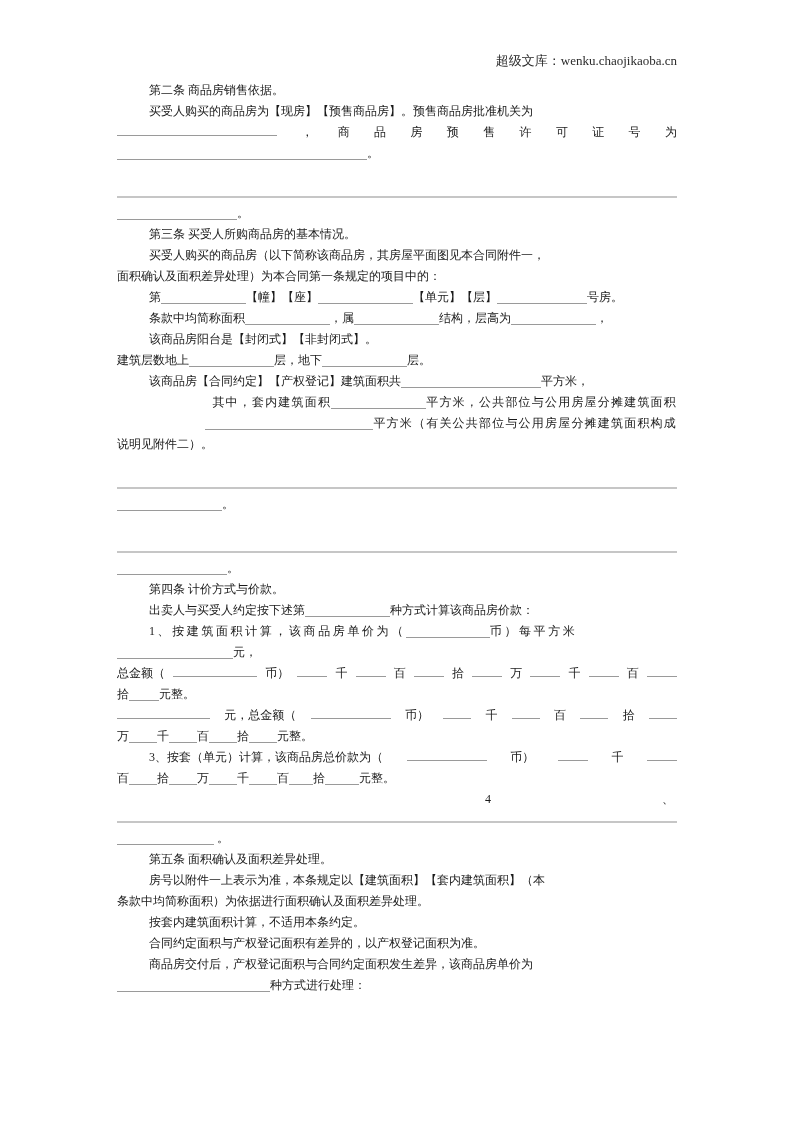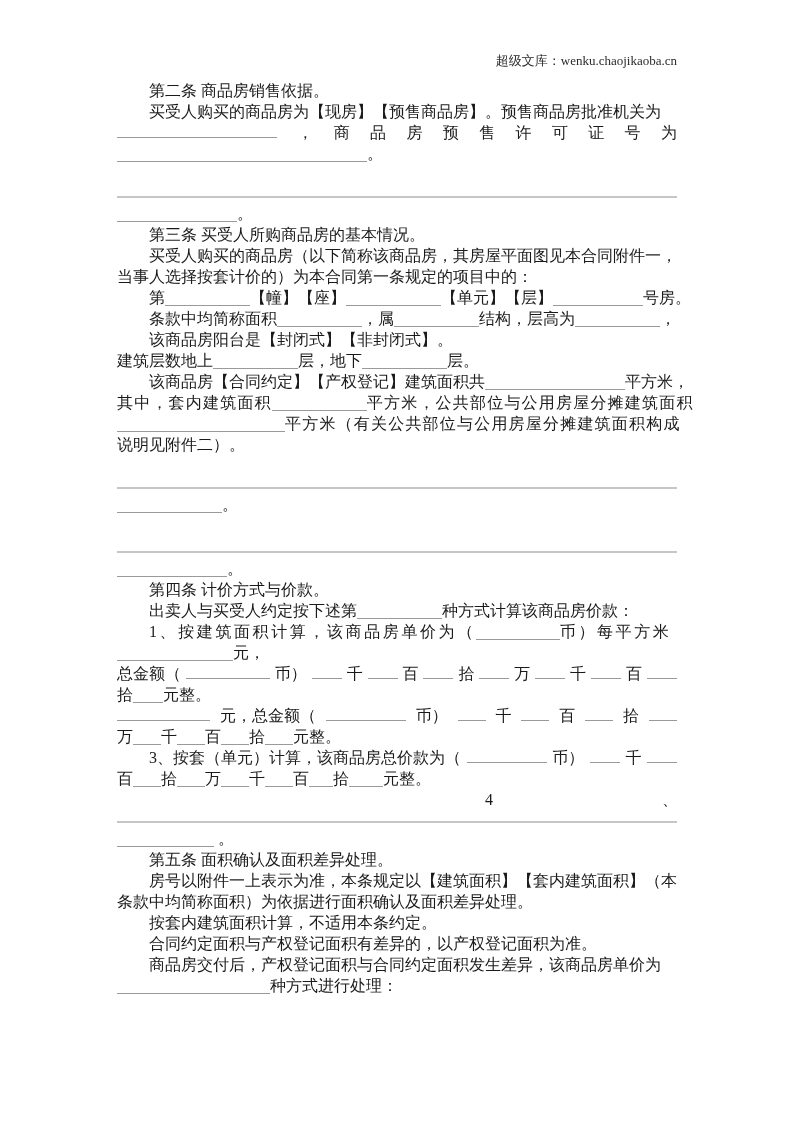--- a/index.html
+++ b/index.html
@@ -7,21 +7,21 @@
     width:793px;height:1122px;position:relative;background:var(--bg,#ffffff);
     font-family:"Liberation Serif","DejaVu Serif",serif;color:var(--text,#1a1a1a);
     overflow:hidden;
   }
   .watermark{
     position:absolute;top:52px;right:116px;font-size:13px;color:#2b2b2b;
     white-space:nowrap;
   }
   .content{
     position:absolute;left:117px;top:80px;width:560px;
-    font-size:16px;line-height:21px;
+    font-size:12px;line-height:21px;
   }
   .line{min-height:21px;white-space:nowrap;}
   .indent{padding-left:32px;}
   .flexline{display:flex;justify-content:space-between;align-items:baseline;}
   .flexline>span{flex:0 0 auto;}
   .ls1{letter-spacing:1.2px;text-align:right;}
   .ls3{letter-spacing:2.6px;}
   .blank{
     display:inline-block;height:12px;vertical-align:-3px;
     border-bottom:1px solid var(--blank,#9a9a9a);
@@ -52,21 +52,21 @@
         <span class="run">可</span>
         <span class="run">证</span>
         <span class="run">号</span>
         <span class="run">为</span>
       </div>
       <div class="line"><span class="blank" style="width: 250px;"></span><span class="run">。</span></div>
       <div class="rule" style="margin-top: 32px;"></div>
       <div class="line" style="margin-top: 5px;"><span class="blank" style="width: 120px;"></span><span class="run">。</span></div>
       <div class="line indent"><span class="run">第三条 买受人所购商品房的基本情况。</span></div>
       <div class="line indent"><span class="run">买受人购买的商品房（以下简称该商品房，其房屋平面图见本合同附件一，</span></div>
-      <div class="line"><span class="run">当事人选择按套计价的）为本合同第一条规定的项目中的：</span></div>
+      <div class="line"><span class="run">面积确认及面积差异处理）为本合同第一条规定的项目中的：</span></div>
       <div class="line indent"><span class="run">第</span><span class="blank" style="width: 85px;"></span><span class="run">【幢】【座】</span><span class="blank" style="width: 95px;"></span><span class="run">【单元】【层】</span><span class="blank" style="width: 90px;"></span><span class="run">号房。</span></div>
       <div class="line indent"><span class="run">条款中均简称面积</span><span class="blank" style="width: 85px;"></span><span class="run">，属</span><span class="blank" style="width: 85px;"></span><span class="run">结构，层高为</span><span class="blank" style="width: 85px;"></span><span class="run">，</span></div>
       <div class="line indent"><span class="run">该商品房阳台是【封闭式】【非封闭式】。</span></div>
       <div class="line"><span class="run">建筑层数地上</span><span class="blank" style="width: 85px;"></span><span class="run">层，地下</span><span class="blank" style="width: 85px;"></span><span class="run">层。</span></div>
       <div class="line indent"><span class="run">该商品房【合同约定】【产权登记】建筑面积共</span><span class="blank" style="width: 140px;"></span><span class="run">平方米，</span></div>
       <div class="line ls1"><span class="run">其中，套内建筑面积</span><span class="blank" style="width: 95px;"></span><span class="run">平方米，公共部位与公用房屋分摊建筑面积</span></div>
       <div class="line ls1"><span class="blank" style="width: 168px;"></span><span class="run">平方米（有关公共部位与公用房屋分摊建筑面积构成</span></div>
       <div class="line"><span class="run">说明见附件二）。</span></div>
       <div class="rule" style="margin-top: 32px;"></div>
       <div class="line" style="margin-top: 5px;"><span class="blank" style="width: 105px;"></span><span class="run">。</span></div>

